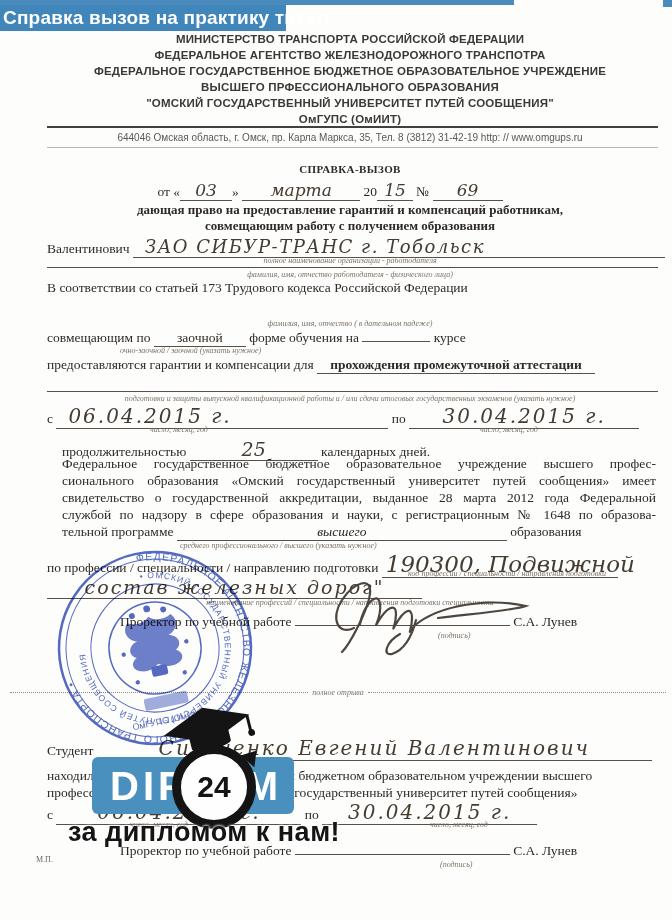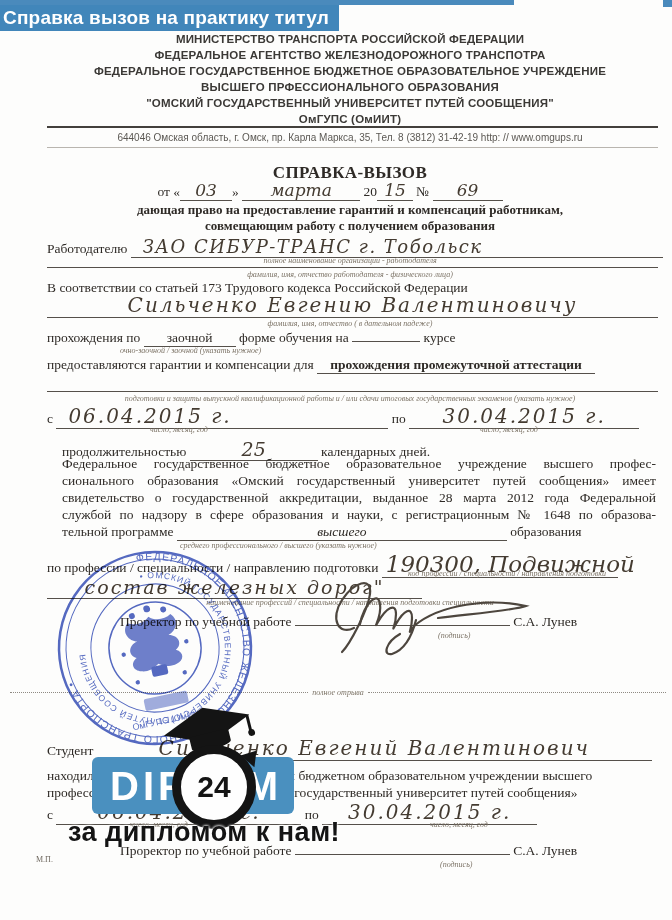--- a/index.html
+++ b/index.html
@@ -13,21 +13,21 @@
   .b{font-weight:bold;}
   .hint{font-style:italic;font-size:8px;color:#7b7265;}
   .hw{font-family:"DejaVu Serif",serif;font-style:italic;color:#443b31;}
   .fill{display:inline-block;border-bottom:1px solid #55504a;text-align:center;vertical-align:baseline;}
   .rule{position:absolute;background:#43403c;}
   .thin{position:absolute;border-top:1px solid #b9b5af;}
   .wline{position:absolute;border-bottom:1px solid #55504a;}
   
   .topstrip{position:absolute;left:0;top:0;width:514px;height:5px;background:#4a8abc;z-index:30;}
   .topdot{position:absolute;right:0;top:0;width:9px;height:7px;background:#4a8abc;z-index:30;}
-  .titleband{position:absolute;left:0;top:5px;width:339px;height:26px;background:#4186ba;z-index:30;
+  .titleband{position:absolute;left:0;top:5px;width:286px;height:26px;background:#4186ba;z-index:30;
              display:flex;align-items:center;}
   .titleband span{font-family:"Liberation Sans",sans-serif;font-weight:bold;font-size:19px;color:#ffffff;
                   padding-left:3px;letter-spacing:.2px;white-space:nowrap;}
   
   .tear{position:absolute;left:10px;right:6px;top:688px;display:flex;align-items:center;z-index:1;}
   .tear .dots{flex:1;border-top:1.5px dotted #8f8a83;}
   .tear .lbl{font-style:italic;font-size:8px;color:#7b7265;padding:0 4px;white-space:nowrap;}
   
   .stamp{position:absolute;left:55px;top:548px;width:200px;height:200px;z-index:6;opacity:.88;
          transform:rotate(-12deg);mix-blend-mode:multiply;}
@@ -64,50 +64,47 @@
   <div class="abs ctr hdr" style="top:33px;">МИНИСТЕРСТВО ТРАНСПОРТА РОССИЙСКОЙ ФЕДЕРАЦИИ</div>
   <div class="abs ctr hdr" style="top:65px;">ФЕДЕРАЛЬНОЕ ГОСУДАРСТВЕННОЕ БЮДЖЕТНОЕ ОБРАЗОВАТЕЛЬНОЕ УЧРЕЖДЕНИЕ</div>
   <div class="abs ctr hdr" style="top:49px;">ФЕДЕРАЛЬНОЕ АГЕНТСТВО ЖЕЛЕЗНОДОРОЖНОГО ТРАНСПОТРА</div>
   <div class="abs ctr hdr" style="top:81px;">ВЫСШЕГО ПРФЕССИОНАЛЬНОГО ОБРАЗОВАНИЯ</div>
   <div class="abs ctr hdr" style="top:97px;">"ОМСКИЙ ГОСУДАРСТВЕННЫЙ УНИВЕРСИТЕТ ПУТЕЙ СООБЩЕНИЯ"</div>
   <div class="abs ctr hdr" style="top:113px;">ОмГУПС (ОмИИТ)</div>
   <div class="rule" style="left:47px;right:14px;top:126px;height:2px;"></div>
   <div class="abs ctr sans" style="top:132px;font-size:10px;color:#5b5853;">644046 Омская область, г. Омск, пр. Карла Маркса, 35, Тел. 8 (3812) 31-42-19  http: // www.omgups.ru</div>
   <div class="thin" style="left:47px;right:14px;top:147px;"></div>
 
-  <div class="abs ctr b" style="top:163px;font-size:17px;letter-spacing:.4px;">СПРАВКА-ВЫЗОВ</div>
+  <div class="abs ctr b" style="top:163px;font-size:11px;letter-spacing:.4px;">СПРАВКА-ВЫЗОВ</div>
 
   <div class="abs" style="top:180px;left:0;right:12px;text-align:center;font-size:13.5px;">
     <span>от «</span><span class="fill hw" style="width:52px;font-size:17px;">03</span><span>»</span>
     <span class="fill hw" style="width:118px;font-size:17px;">марта</span>
     <span>20</span><span class="fill hw" style="width:36px;font-size:17px;">15</span>
     <span>№</span>
     <span class="fill hw" style="width:70px;font-size:17px;">69</span>
   </div>
 
   <div class="abs ctr b" style="top:202px;font-size:13px;text-align:center;">дающая право на предоставление гарантий и компенсаций работникам,</div>
   <div class="abs ctr b" style="top:218px;font-size:13px;">совмещающим работу с получением образования</div>
 
   <div class="abs s13" style="top:236px;left:47px;">
-    <span>Работодателю</span>
+    <span>Валентинович</span>
     <span class="fill hw" style="width:520px;text-align:left;padding-left:12px;font-size:18px;letter-spacing:1.5px;">ЗАО СИБУР-ТРАНС г. Тобольск</span>
   </div>
   <div class="abs ctr hint" style="top:256px;">полное наименование организации - работодателя</div>
   <div class="wline" style="left:47px;right:14px;top:267px;"></div>
   <div class="abs ctr hint" style="top:270px;">фамилия, имя, отчество работодателя - физического лица)</div>
 
   <div class="abs s13" style="top:280px;left:47px;">В соответствии со статьей 173 Трудового кодекса Российской Федерации</div>
 
-  <div class="abs" style="top:293px;left:47px;right:14px;text-align:center;">
-    <span class="fill hw" style="width:100%;font-size:20px;letter-spacing:2px;">Сильченко Евгению Валентиновичу</span>
-  </div>
   <div class="abs ctr hint" style="top:319px;">фамилия, имя, отчество ( в дательном падеже)</div>
 
   <div class="abs s13" style="top:330px;left:47px;">
-    <span>прохождения по</span>
+    <span>совмещающим по</span>
     <span class="fill" style="width:92px;">заочной</span>
     <span>форме обучения на</span>
     <span class="fill" style="width:68px;"></span>
     <span>курсе</span>
   </div>
   <div class="abs hint" style="top:346px;left:120px;">очно-заочной / заочной (указать нужное)</div>
 
   <div class="abs s13" style="top:357px;left:47px;">
     <span>предоставляются гарантии и компенсации для</span>
     <span class="fill b" style="width:278px;">прохождения промежуточной  аттестации</span>

